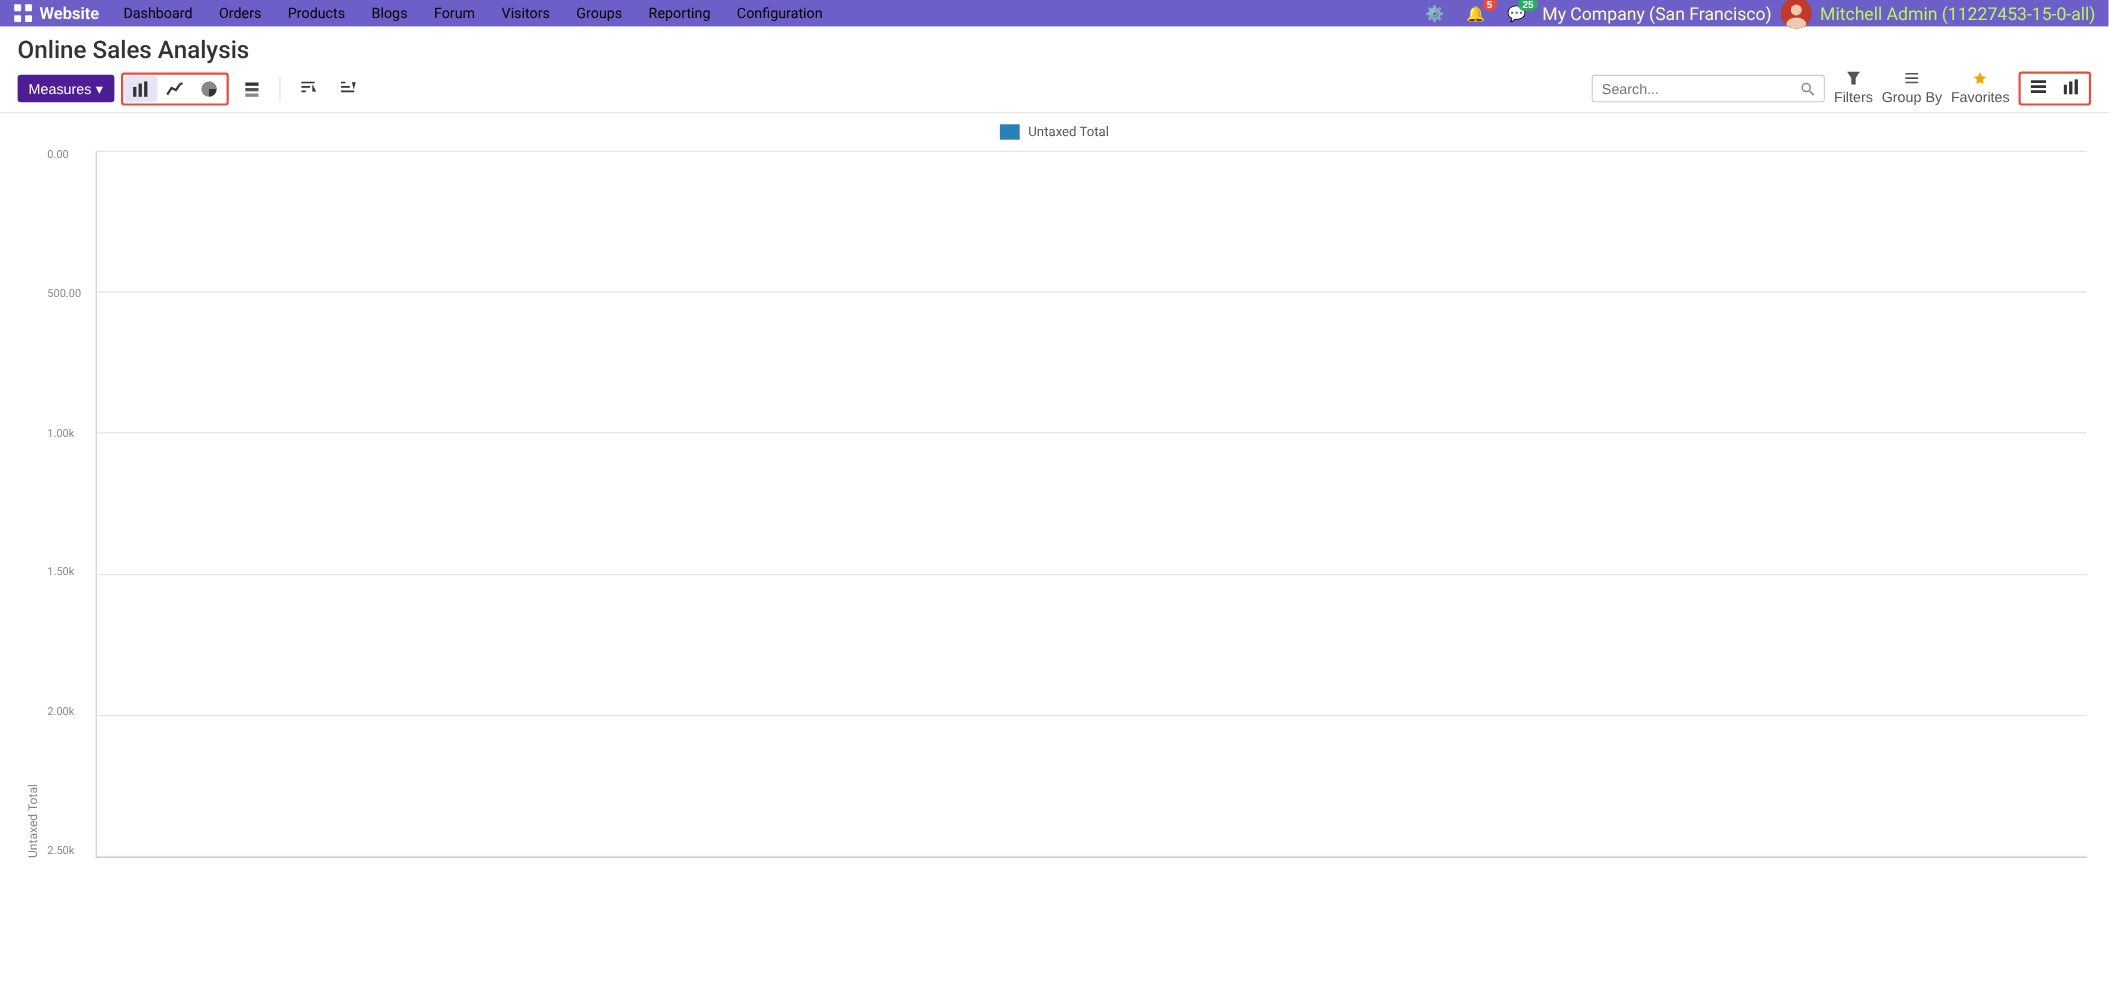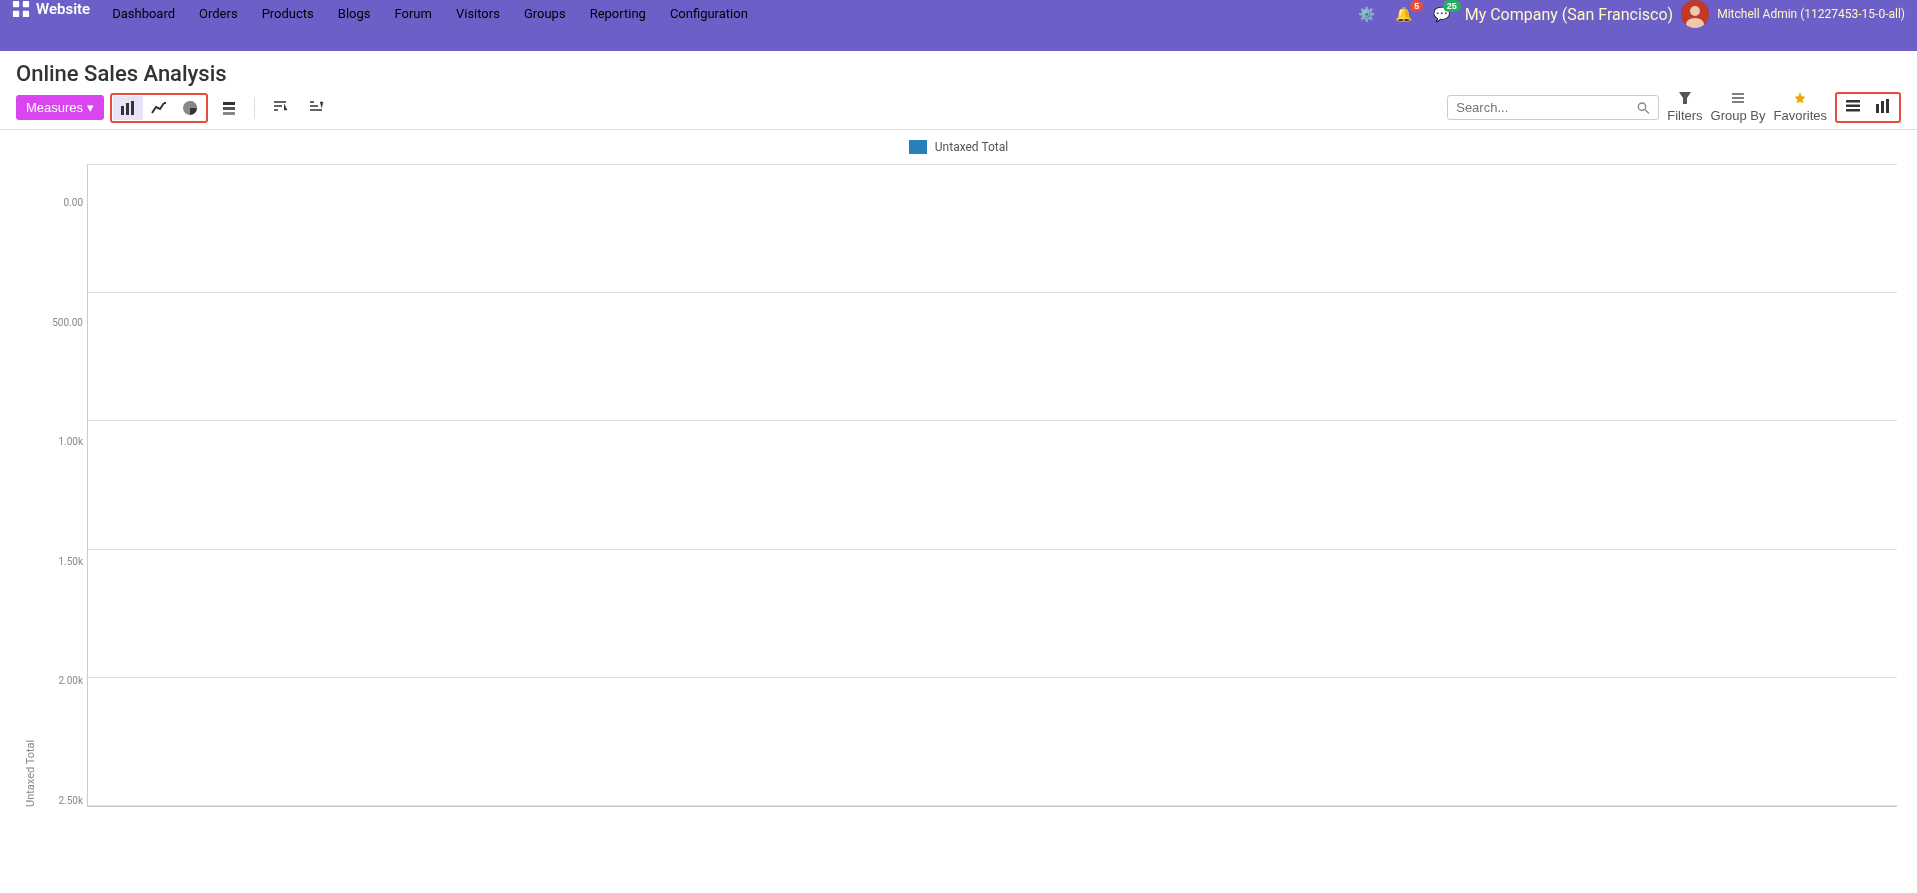--- a/index.html
+++ b/index.html
@@ -2,23 +2,23 @@
 <html><head>
   <meta charset="utf-8">
   <style>
     * { box-sizing: border-box; margin: 0; padding: 0; }
     body { font-family: -apple-system, BlinkMacSystemFont, 'Segoe UI', Roboto, sans-serif; font-size: 13px; background: #fff; }
 
     
     .topnav {
       background: #6c5fc7;
       display: flex;
-      align-items: flex-start;
+      align-items: center;
       padding: 0 12px;
-      height: 51px;
+      height: 24px;
       color: #fff;
       gap: 4px;
     }
     .topnav-logo { display: flex; align-items: center; gap: 6px; font-weight: 600; font-size: 15px; margin-right: 8px; }
     .topnav-logo svg { width: 18px; height: 18px; fill: #fff; }
     .topnav-link {
       color: #000000;
       text-decoration: none;
       padding: 6px 10px;
       border-radius: 3px;
@@ -55,32 +55,32 @@
     }
     .badge-green { background: #27ae60; }
     .company-label { font-size: 16px; color: #fef9c3; }
     .user-avatar {
       width: 28px; height: 28px; border-radius: 50%;
       background: #c0392b;
       display: flex; align-items: center; justify-content: center;
       font-size: 11px; color: #fff; font-weight: bold;
       overflow: hidden;
     }
-    .user-label { font-size: 12px; color: #fef9c3; }
+    .user-label { font-size: 16px; color: #bef264; }
 
     
     .page-header {
       padding: 10px 16px 0 16px;
       display: flex;
       flex-direction: column;
       gap: 6px;
     }
     .page-title { font-size: 22px; font-weight: 500; color: #333; }
     .measures-btn {
-      background: #d946ef;
+      background: #4c1d95;
       color: #fff;
       border: none;
       padding: 5px 10px;
       border-radius: 3px;
       cursor: pointer;
       display: flex;
       align-items: center;
       gap: 4px;
       font-size: 13px;
     }
@@ -211,21 +211,21 @@
     .y-ticks {
       position: absolute;
       left: -45px;
       top: 0;
       bottom: 0;
       width: 40px;
       display: flex;
       flex-direction: column-reverse;
       justify-content: space-between;
     }
-    .y-tick { font-size: 10px; color: #888; text-align: right; line-height: 1; margin-top: 34px; }
+    .y-tick { font-size: 10px; color: #888; line-height: 1; }
 
     
     .grid-lines {
       position: absolute;
       left: 0; right: 0; top: 0; bottom: 0;
       display: flex;
       flex-direction: column-reverse;
       justify-content: space-between;
       pointer-events: none;
     }

